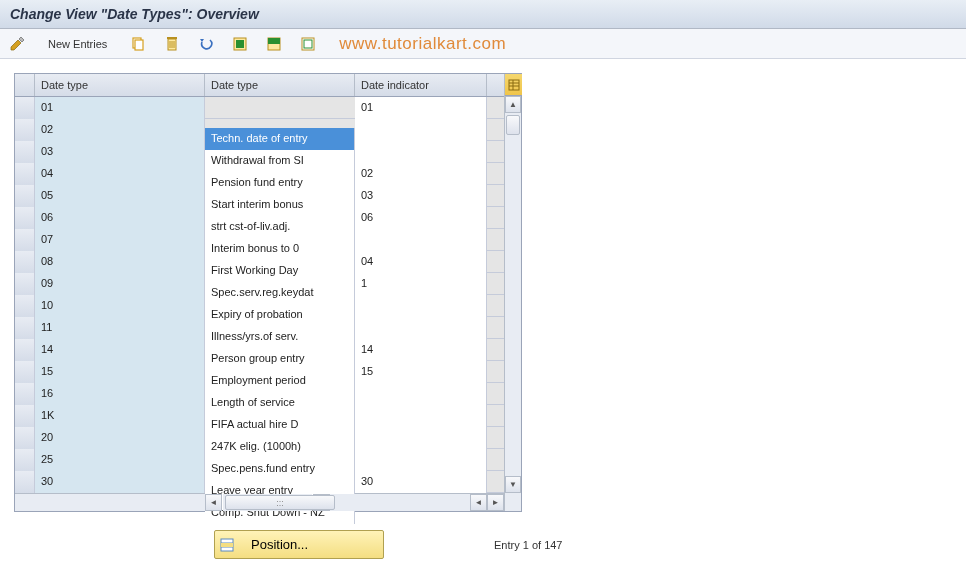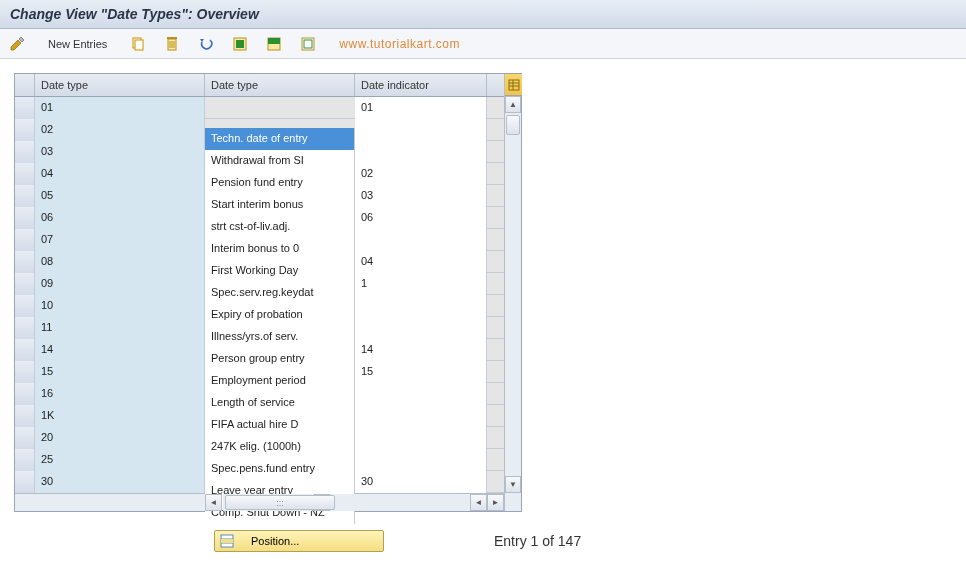--- a/index.html
+++ b/index.html
@@ -39,21 +39,21 @@
       align-items: center;
       justify-content: center;
       cursor: pointer;
     }
     .toolbar-text-btn {
       padding: 2px 6px;
       cursor: pointer;
       color: #333;
     }
     .watermark {
-      font-size: 12px;
+      font-size: 17px;
       color: #e08a3a;
       margin-left: 6px;
       letter-spacing: 0.5px;
       font-family: Arial;
     }
     .content {
       padding: 14px;
     }
     .table-wrapper {
       display: flex;
@@ -197,31 +197,31 @@
       gap: 110px;
     }
     .position-btn {
       display: flex;
       align-items: center;
       background: linear-gradient(#fff3b8, #f4de82);
       border: 1px solid #b0a050;
       border-radius: 2px;
       padding: 2px 4px;
       width: 170px;
-      height: 22px;
-      cursor: pointer;
-      font-size: 11px;
+      height: 29px;
+      cursor: pointer;
+      font-size: 13px;
       gap: 16px;
     }
     .position-btn-icon {
       width: 16px; height: 16px;
       display:flex;align-items:center;justify-content:center;
     }
     .entry-text {
-      font-size: 14px;
+      font-size: 11px;
       color: #333;
     }
     svg { display: block; }
   </style>
 </head>
 <body>
 
 <div class="title-bar">
   <h1>Change View "Date Types": Overview</h1>
 </div>

